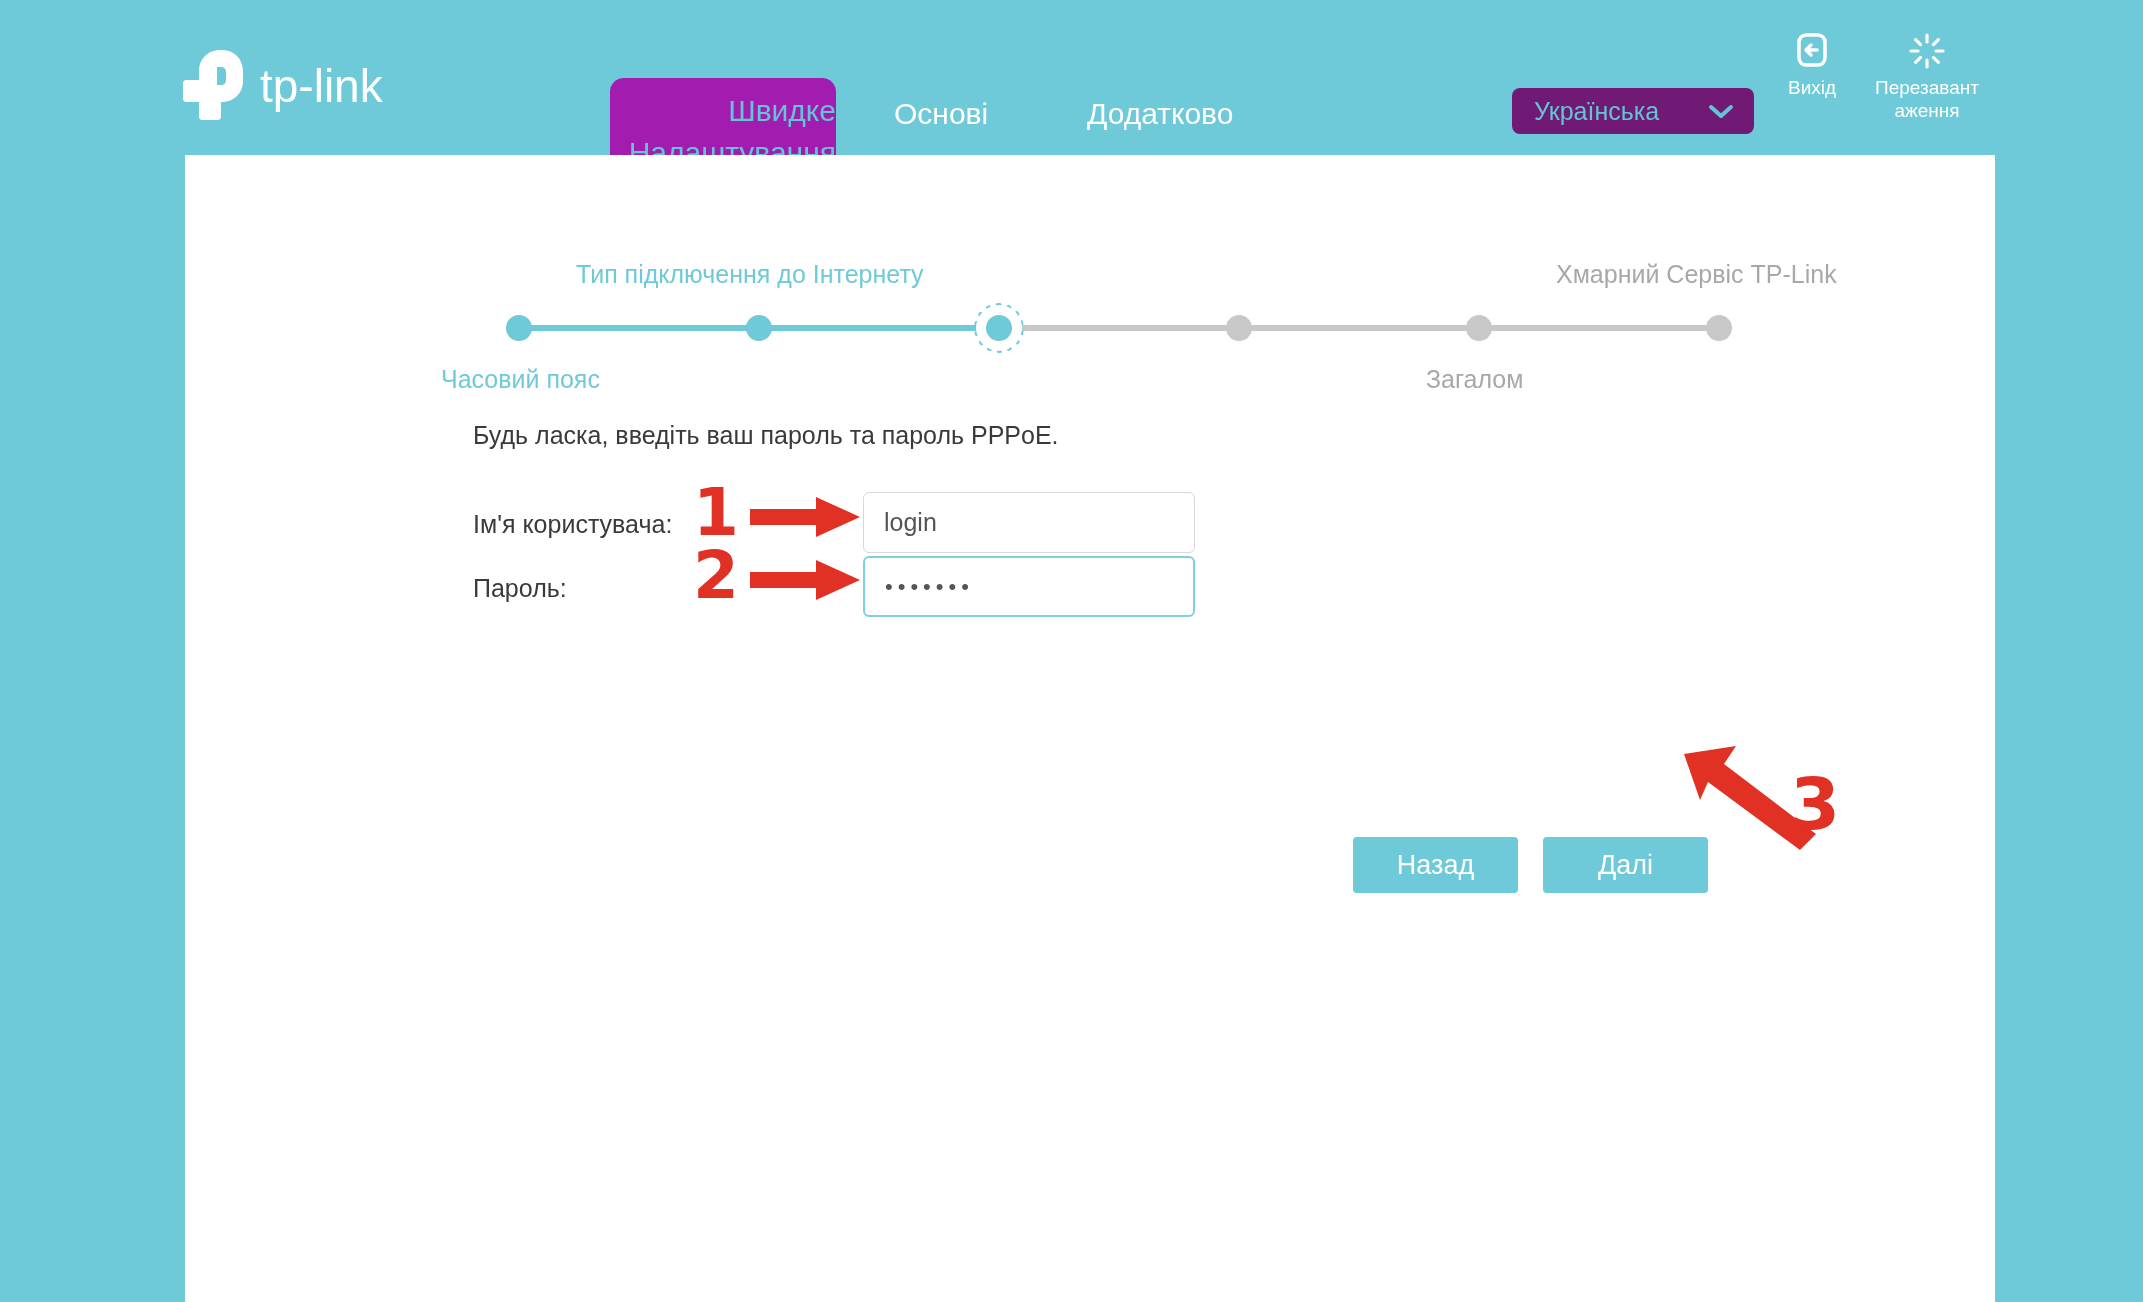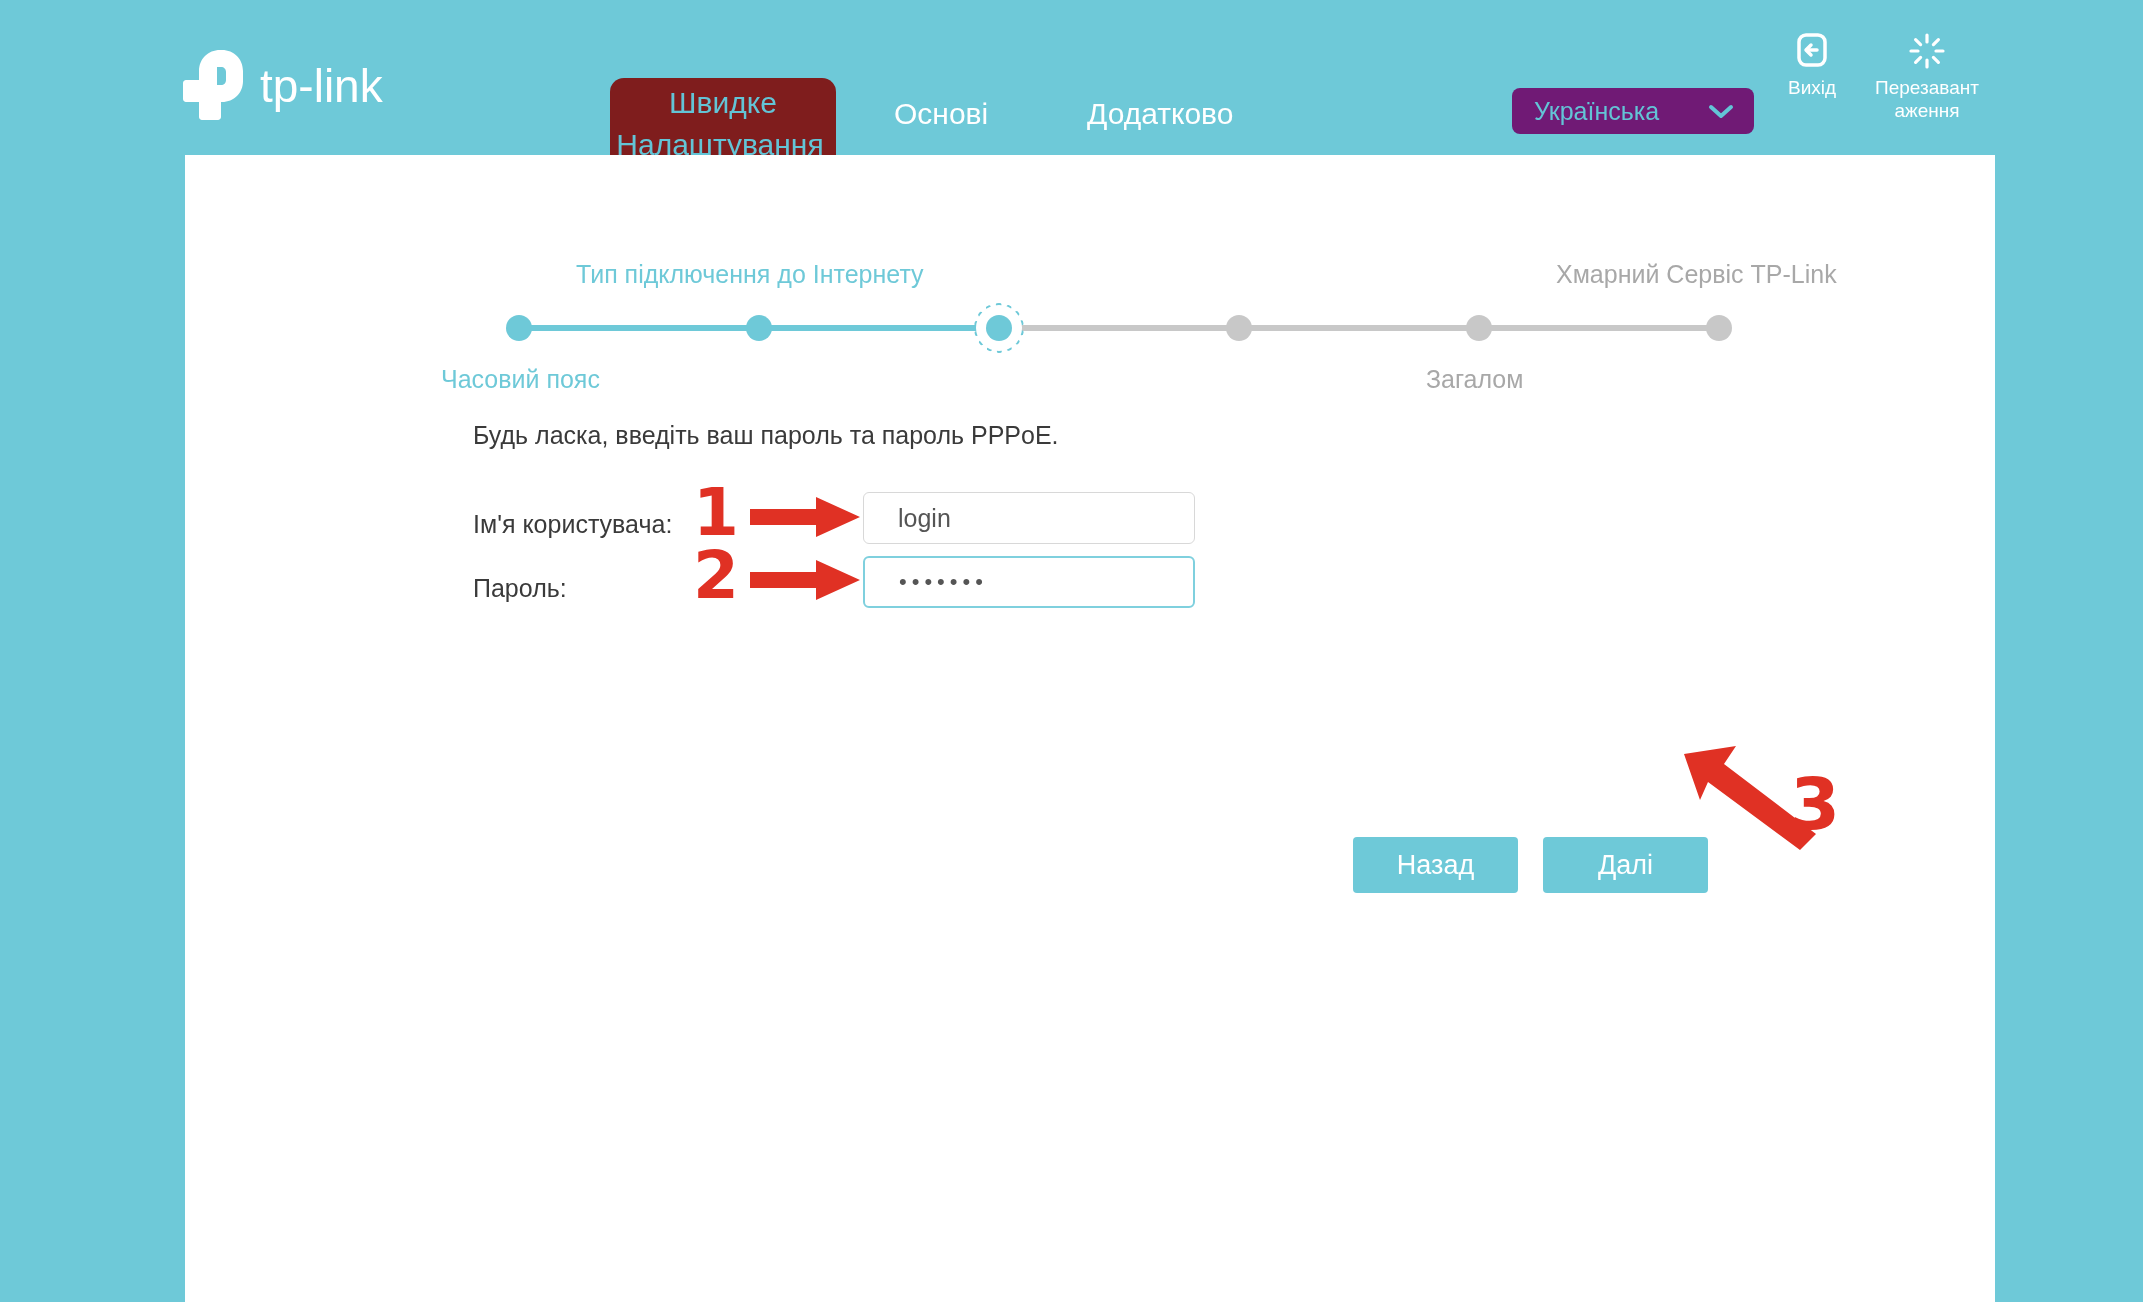--- a/index.html
+++ b/index.html
@@ -33,27 +33,27 @@
     height: 70px;
   }
   .logo svg { display: block; }
 
   .nav-tab-active {
     position: absolute;
     left: 610px;
     top: 78px;
     width: 226px;
     height: 90px;
-    background: #7f1d1d;
+    background: #a21caf;
     border-radius: 14px 14px 0 0;
-    text-align: center;
+    text-align: right;
     color: #63c4d6;
     font-size: 30px;
     line-height: 42px;
-    padding-top: 4px;
+    padding-top: 12px;
     box-sizing: border-box;
     white-space: nowrap;
     overflow: visible;
   }
   .nav-tab-active span { display: block; }
   .nav-tab-active .l2 { margin-left: -6px; }
 
   .nav-item {
     position: absolute;
     top: 96px;
@@ -198,29 +198,29 @@
     color: #3a3a3a;
     white-space: nowrap;
   }
   .lbl-user { top: 354px; }
   .lbl-pass { top: 418px; }
 
   .field-input {
     position: absolute;
     left: 678px;
     width: 332px;
-    height: 52px;
+    height: 61px;
     box-sizing: border-box;
     border: 1px solid #d8d8d8;
     border-radius: 6px;
     background: #ffffff;
     font-family: "Liberation Sans", sans-serif;
     font-size: 25px;
     color: #555555;
-    padding: 0 34px;
+    padding: 0 20px;
     outline: none;
   }
   .inp-user { top: 337px; }
   .inp-pass {
     top: 401px;
     border: 2px solid #7fd0de;
     letter-spacing: 5px;
     font-size: 22px;
   }
 

